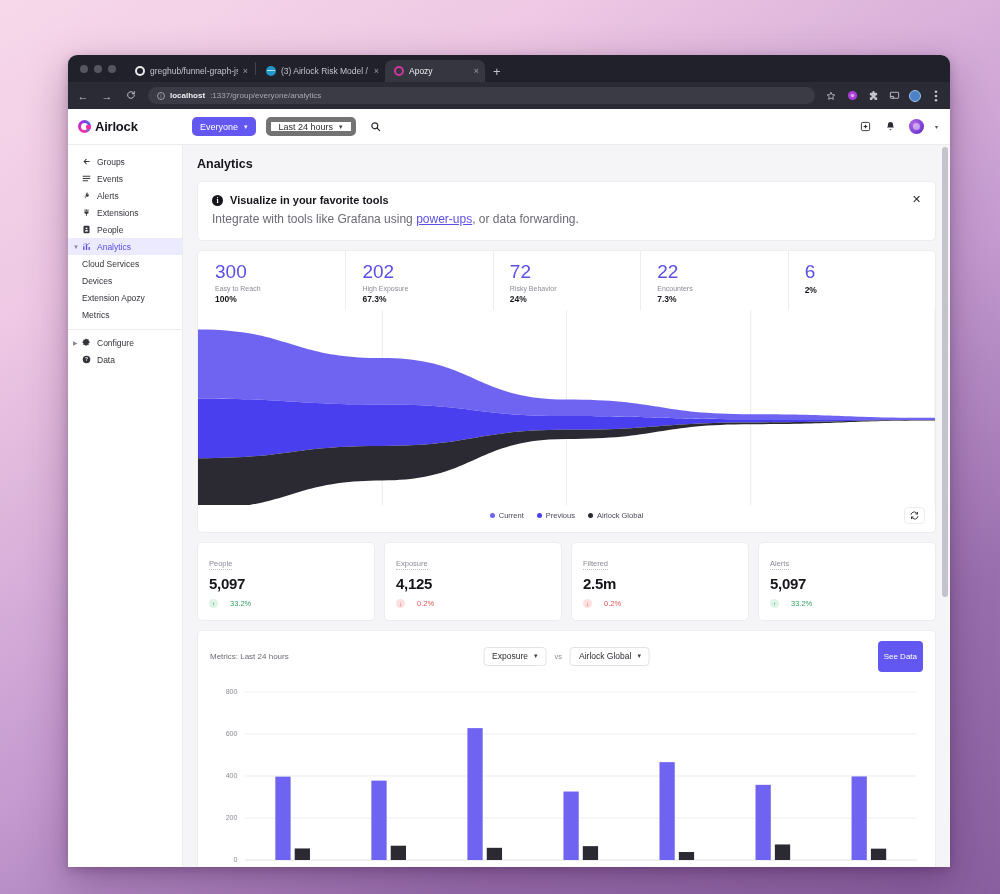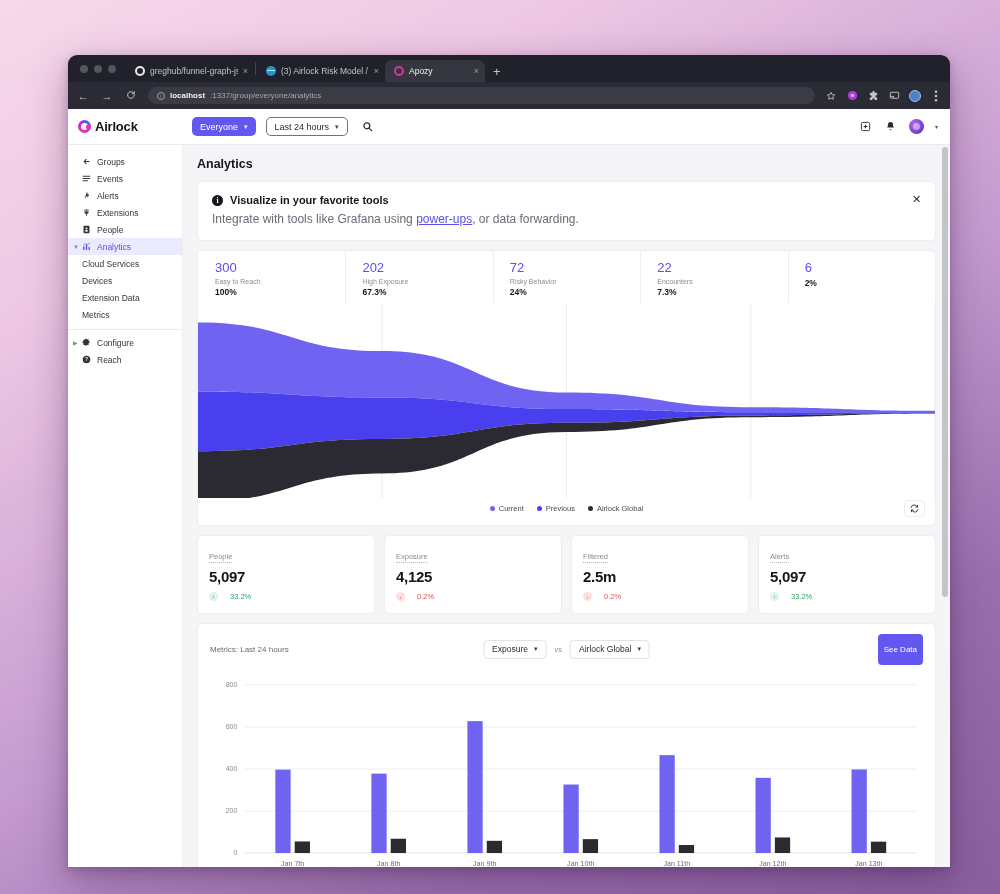--- a/index.html
+++ b/index.html
@@ -97,21 +97,21 @@
     content: ""; position: absolute; right: 0px; top: 5px; width: 5px; height: 4px;
     background: #ff2fa0; border-radius: 1px; z-index: 2;
   }
   #logo-text { font-size: 13px; font-weight: bold; color: #15151c; letter-spacing: -.2px; }
 
   .pill {
     height: 19px; border-radius: 5px; display: inline-flex; align-items: center;
     gap: 6px; padding: 0 8px; font-size: 9px;
   }
   #scope-pill { background: #6257f0; color: #fff; }
-  #range-pill { background: #fff; border: 1px solid #737373; color: #2b2b33; }
+  #range-pill { background: #fff; border: 5px solid #737373; color: #2b2b33; }
   .caret { font-size: 7px; opacity: .9; }
   #search-btn { width: 19px; height: 19px; display: flex; align-items: center; justify-content: center; color: #2b2b33; }
   .hdr-spacer { flex: 1 1 auto; }
   #header-actions { display: flex; align-items: center; gap: 11px; }
   .hdr-ico { width: 14px; height: 14px; display: flex; align-items: center; justify-content: center; color: #2b2b33; }
   #avatar {
     width: 15px; height: 15px; border-radius: 50%;
     background: radial-gradient(circle at 35% 35%, #b96ae8, #7a3fd4 60%, #4a1f9e);
     position: relative;
   }
@@ -161,21 +161,21 @@
     display: flex; align-items: center; justify-content: center; color: #2b2b33; font-size: 11px;
   }
 
   
   #funnel-card { margin-bottom: 9px; overflow: hidden; position: relative; }
   #funnel-stats { display: flex; padding: 10px 0 6px 0; }
   .fstat { flex: 1 1 0; padding-left: 17px; position: relative; }
   .fstat + .fstat::before {
     content: ""; position: absolute; left: 0; top: -10px; bottom: -6px; width: 1px; background: #ededf0;
   }
-  .fstat-value { font-size: 13px; color: #5a4fe8; line-height: 1.15; }
+  .fstat-value { font-size: 19px; color: #5a4fe8; line-height: 1.15; }
   .fstat-label { font-size: 7px; color: #8b8b96; margin-top: 2px; }
   .fstat-pct { font-size: 8.5px; font-weight: bold; color: #15151c; margin-top: 2px; }
 
   #funnel-chart { height: 195px; position: relative; }
   #funnel-chart svg { display: block; width: 100%; height: 100%; }
 
   #funnel-legend {
     display: flex; justify-content: center; align-items: center; gap: 13px;
     font-size: 7.5px; color: #4a4a55; padding: 6px 0 12px 0;
   }
@@ -416,42 +416,42 @@
                 <rect x="10.2" y="6" width="3.6" height="15" rx="1"></rect>
                 <rect x="17.4" y="13" width="3.6" height="8" rx="1"></rect>
                 <path d="M3 8l6-4 5 3 7-4" stroke="#5a4fe8" stroke-width="1.6" fill="none"></path>
               </svg>
           </span>
           <span>Analytics</span>
         </div>
 
         <div class="subnav">Cloud Services</div>
         <div class="subnav">Devices</div>
-        <div class="subnav">Extension Data</div>
+        <div class="subnav">Extension Apozy</div>
         <div class="subnav">Metrics</div>
 
         <div class="nav-sep"></div>
 
         <div class="nav-item">
           <span class="twisty">▶</span>
           <span class="nav-ico">
             <svg width="9" height="9" viewBox="0 0 24 24" fill="#33333c">
                 <path d="M12 8.5A3.5 3.5 0 1 0 12 15.5 3.5 3.5 0 0 0 12 8.5zm9-1.2l-2-.4a7.4 7.4 0 0 0-.8-1.9l1.1-1.7-2.6-2.6-1.7 1.1a7.4 7.4 0 0 0-1.9-.8L12.7 0h-3.6L8.7 2a7.4 7.4 0 0 0-1.9.8L5.1 1.7 2.5 4.3l1.1 1.7a7.4 7.4 0 0 0-.8 1.9l-2 .4v3.6l2 .4c.2.7.5 1.3.8 1.9L2.5 15.9l2.6 2.6 1.7-1.1c.6.3 1.2.6 1.9.8l.4 2h3.6l.4-2c.7-.2 1.3-.5 1.9-.8l1.7 1.1 2.6-2.6-1.1-1.7c.3-.6.6-1.2.8-1.9l2-.4z" transform="translate(0.6,2.2) scale(0.92)"></path>
               </svg>
           </span>
           <span>Configure</span>
         </div>
         <div class="nav-item">
           <span class="nav-ico">
             <svg width="9" height="9" viewBox="0 0 24 24" fill="#33333c">
                 <circle cx="12" cy="12" r="10"></circle>
                 <text x="12" y="16.5" font-size="13" font-weight="bold" fill="#fff" text-anchor="middle" font-family="Liberation Sans">?</text>
               </svg>
           </span>
-          <span>Reach</span>
+          <span>Data</span>
         </div>
       </nav>
 
       <main id="content">
         <div id="content-inner">
 
           <div id="page-title">Analytics</div>
 
           <section class="card" id="banner">
             <div id="banner-title">

